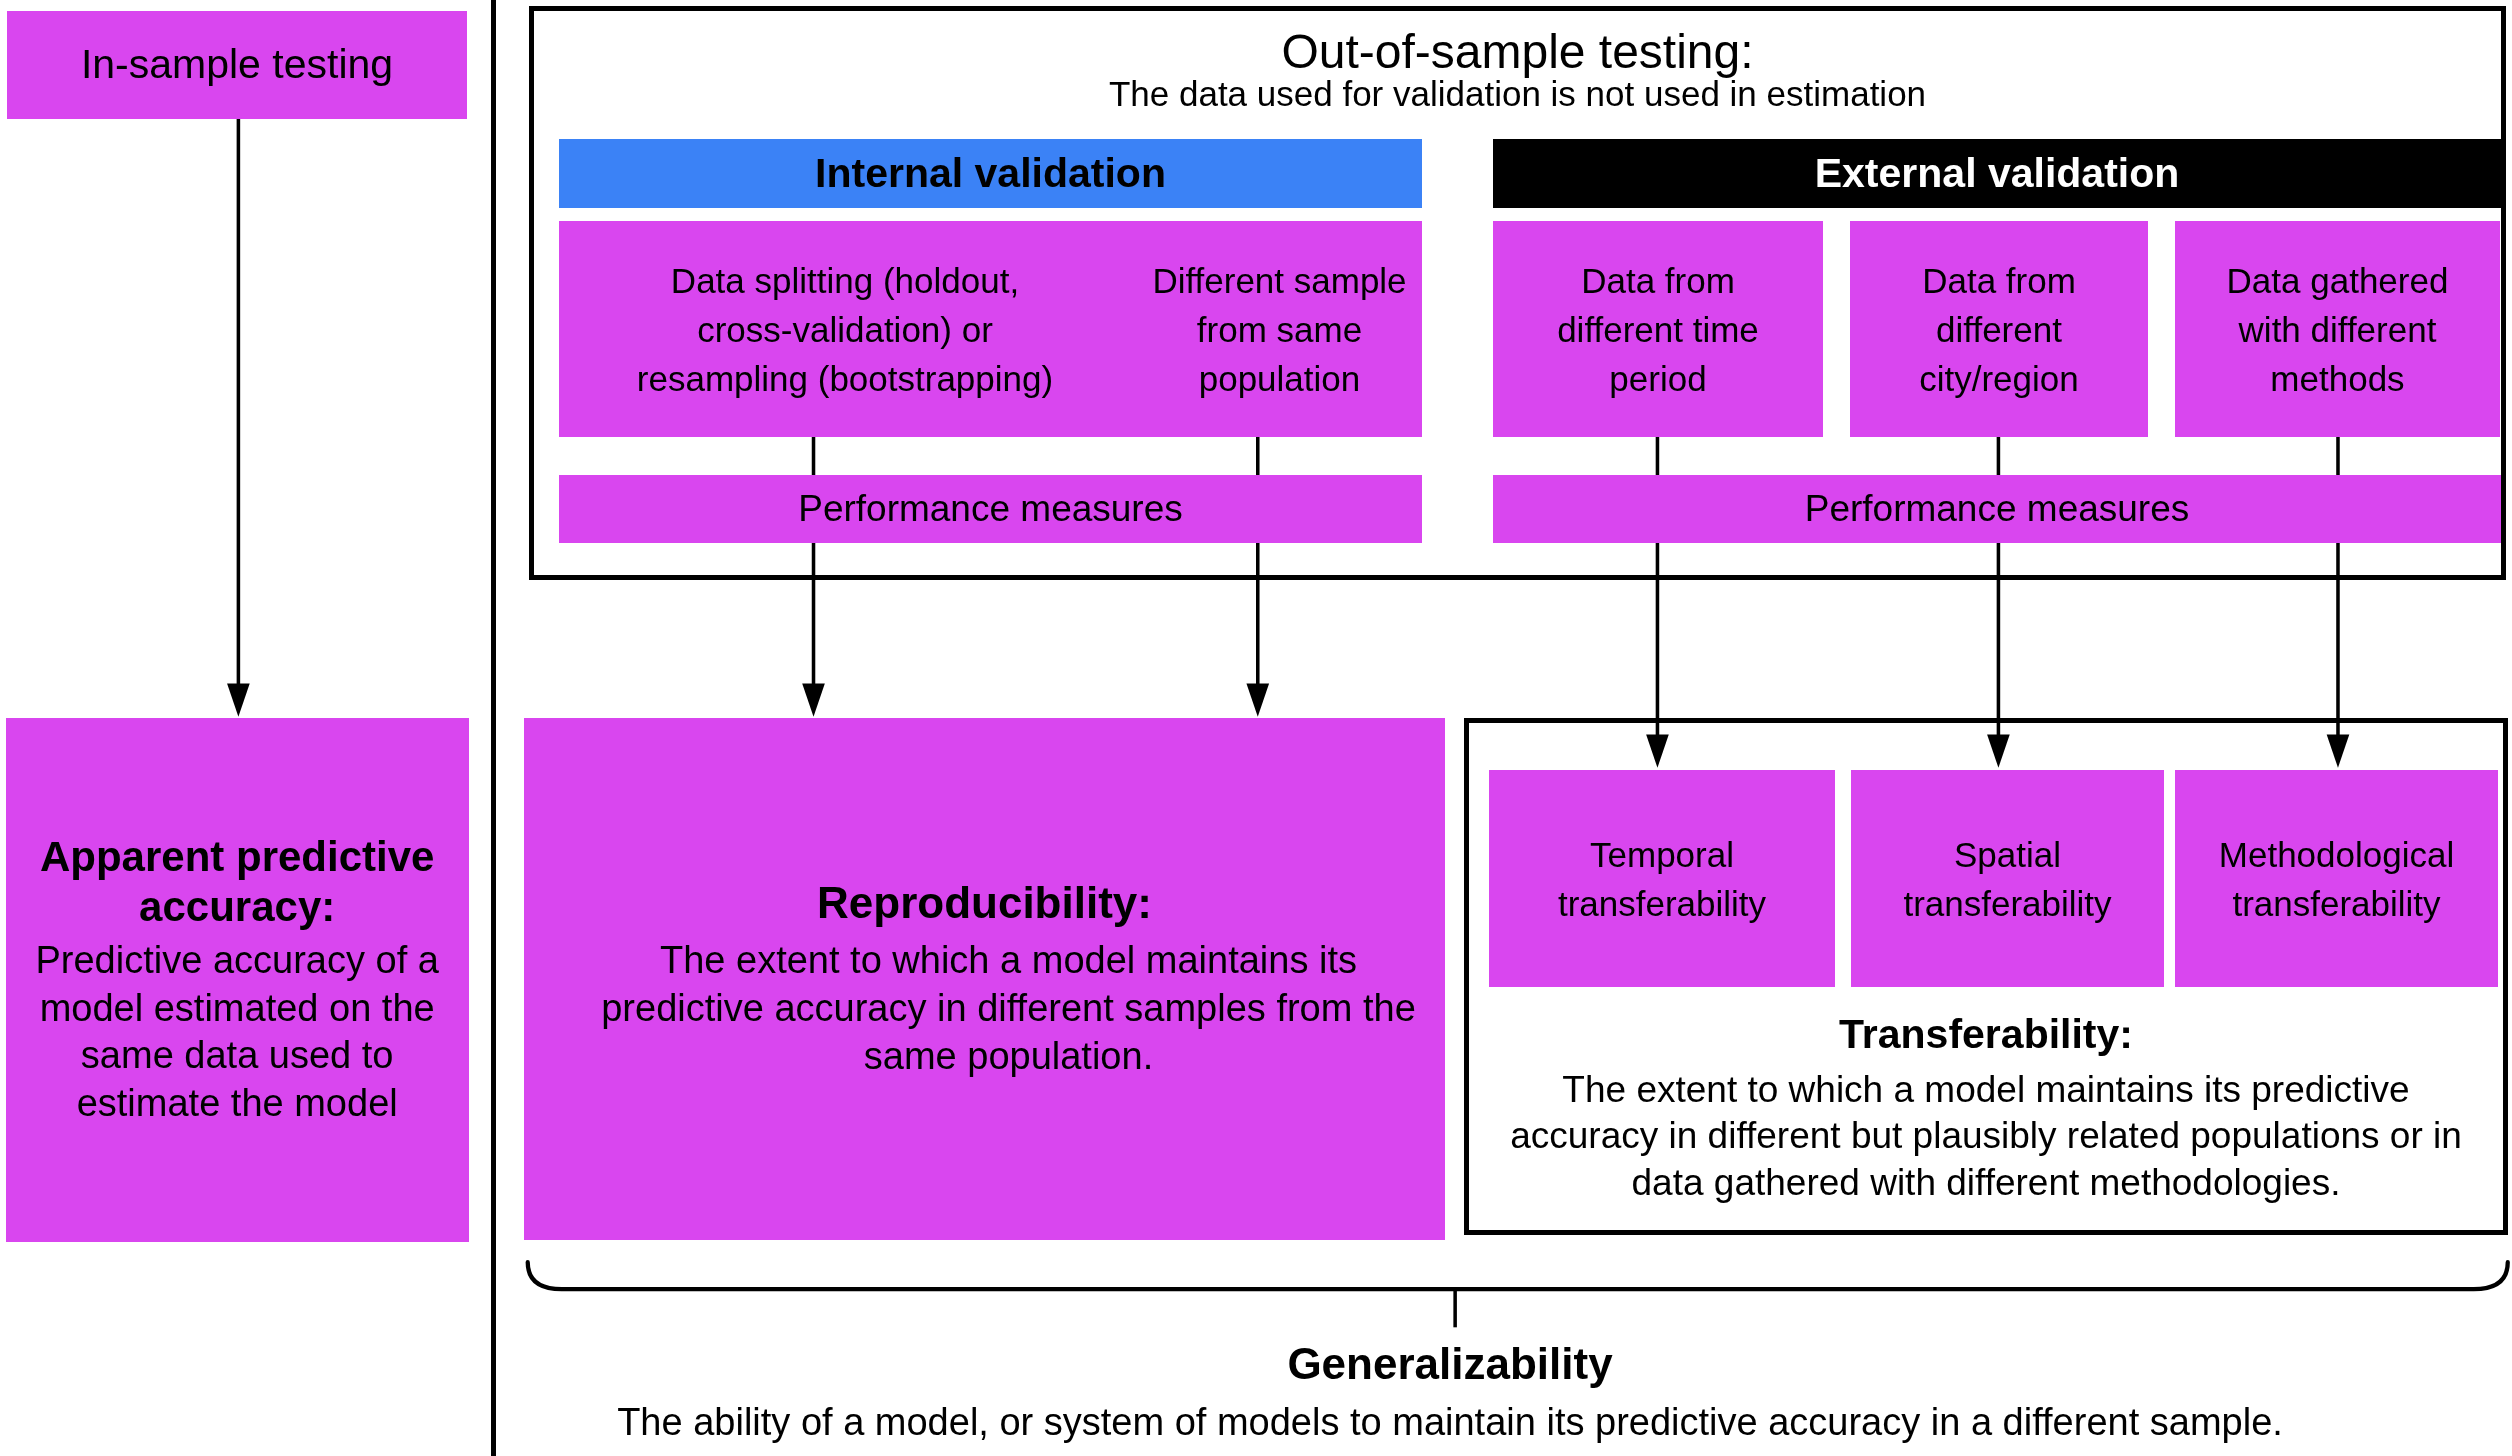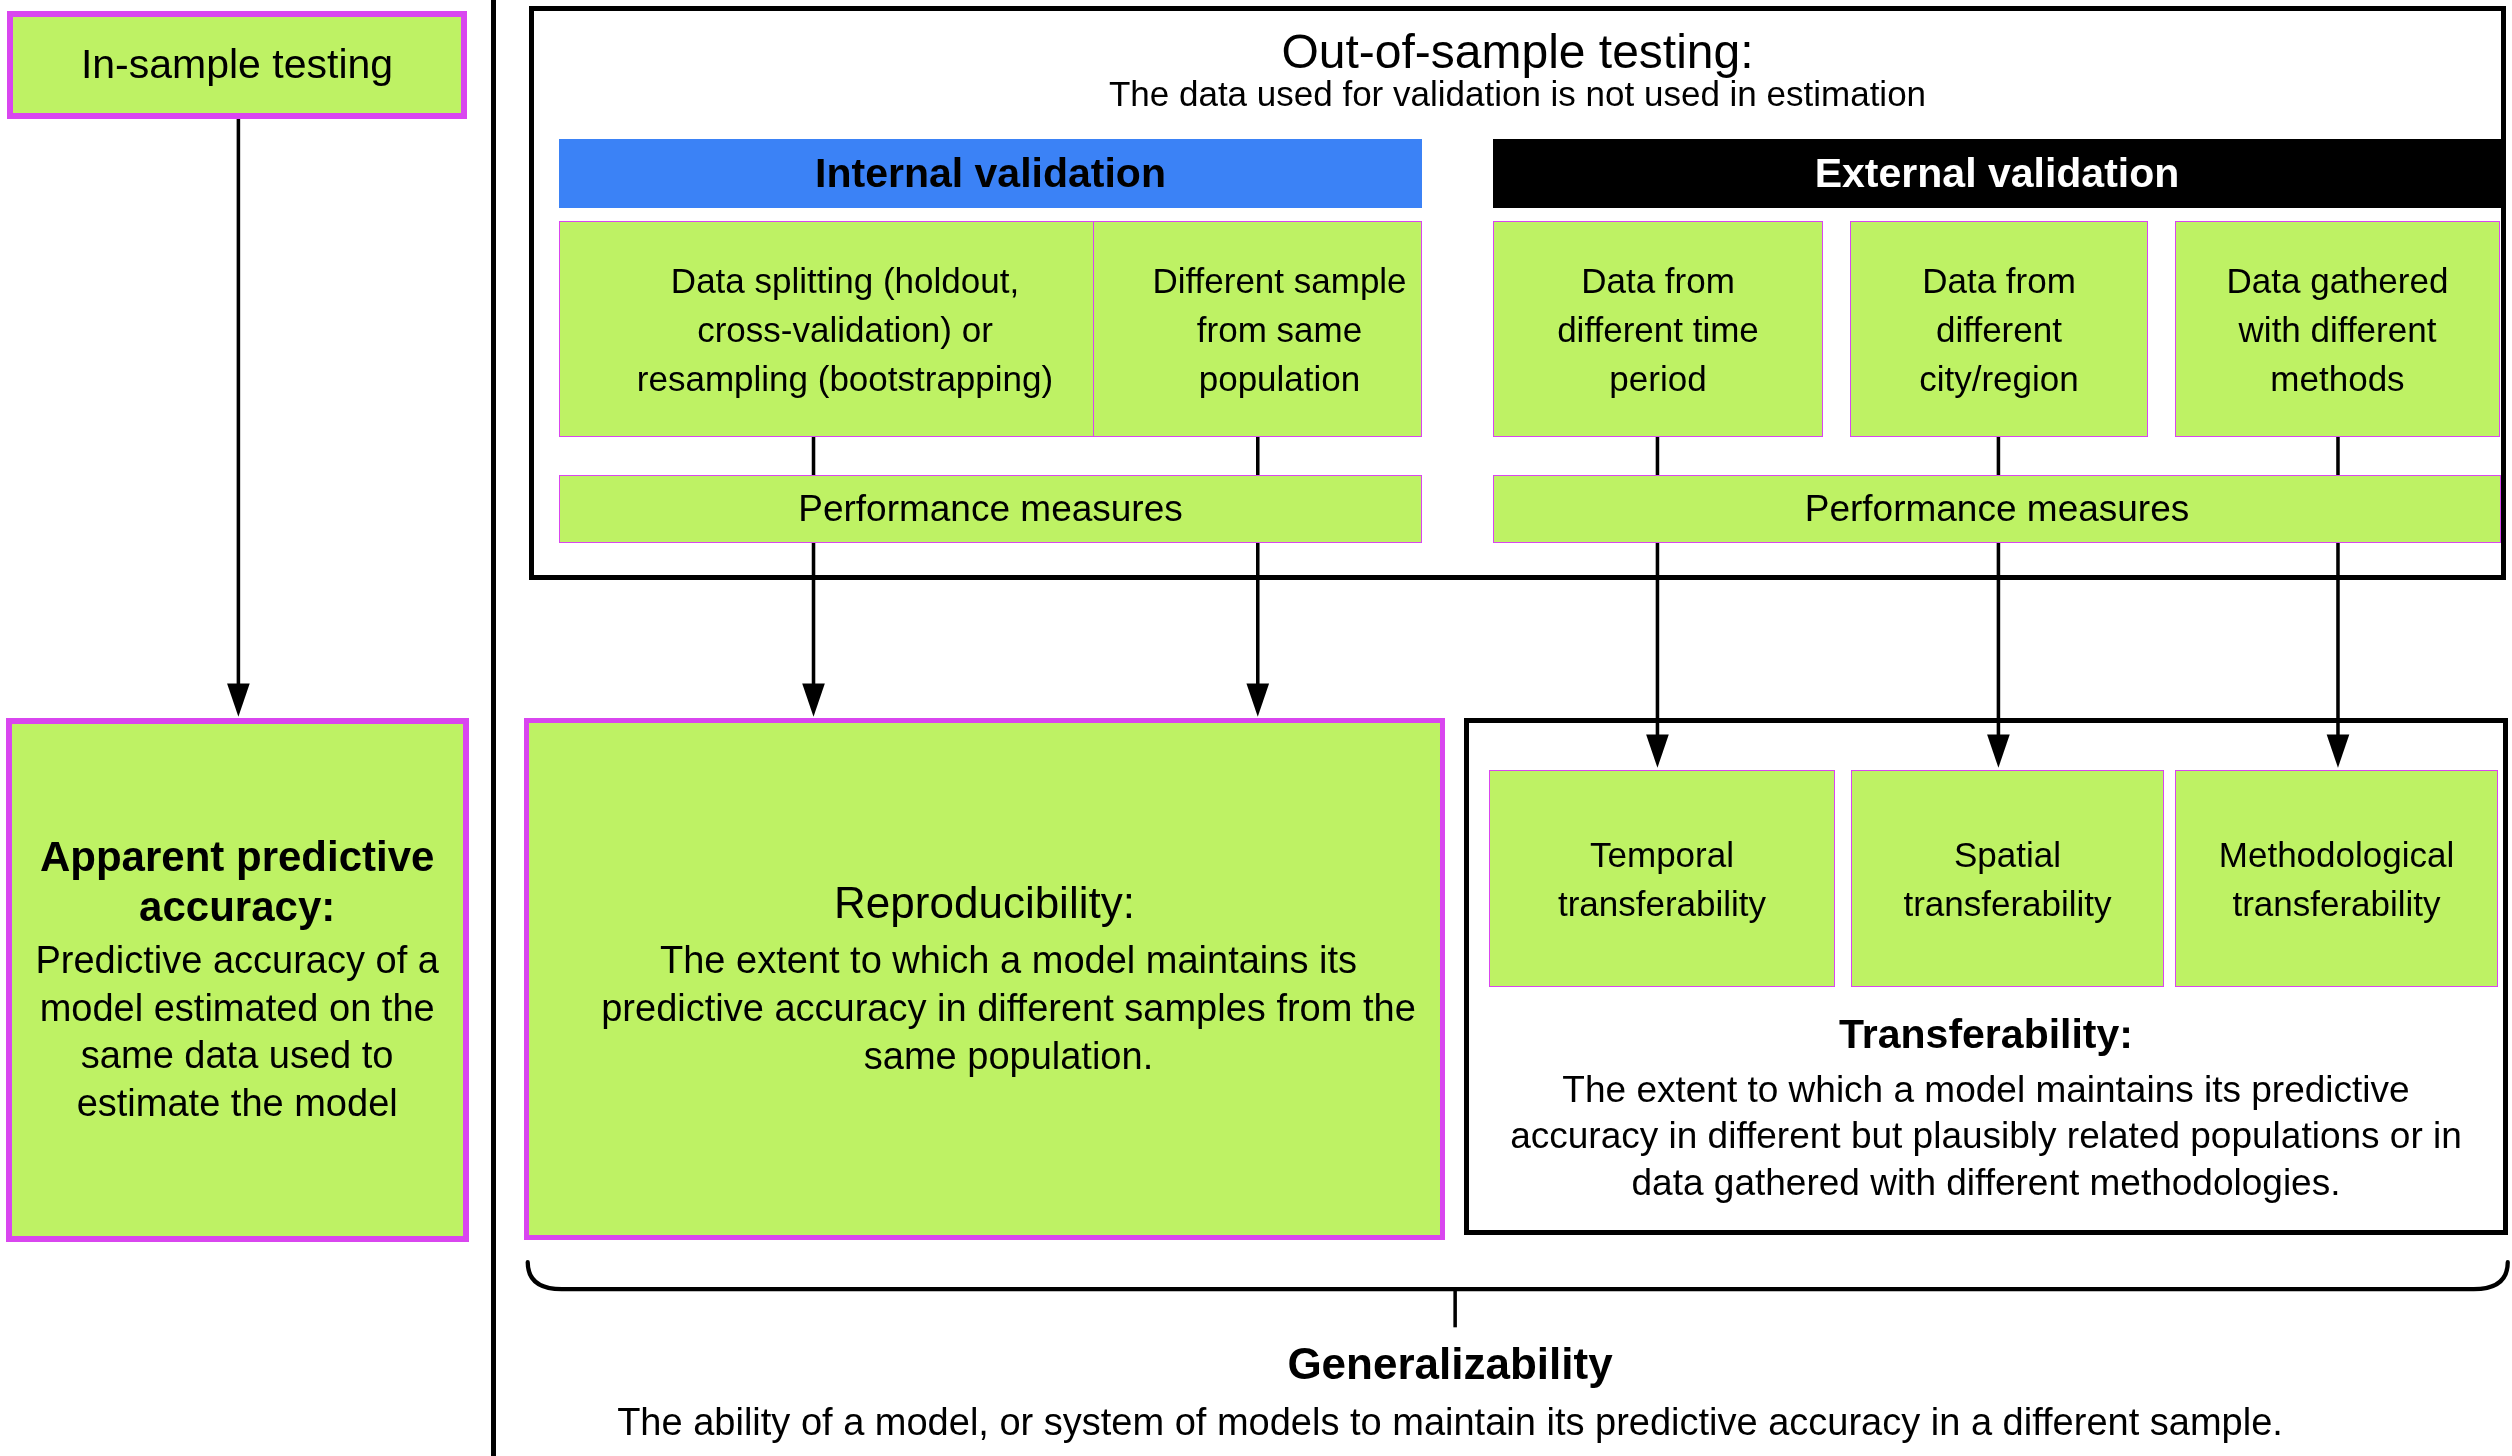--- a/index.html
+++ b/index.html
@@ -2,21 +2,21 @@
 <html style="font-size:11.3px"><head>
 <meta charset="utf-8">
 <style>
   html,body{margin:0;padding:0;background:#fff;}
   .canvas{
     position:relative;width:2512px;height:1457px;background:#ffffff;
     font-family:"Liberation Sans","DejaVu Sans",sans-serif;color:#000;overflow:hidden;
   }
   .abs{position:absolute;box-sizing:border-box;}
   .box{
-    position:absolute;box-sizing:border-box;background:#bef264;border:1px solid #d946ef;
+    position:absolute;box-sizing:border-box;background:#d946ef;border:1px solid #d946ef;
     display:flex;align-items:center;justify-content:center;text-align:center;
     white-space:pre-line;
   }
   .container{background:transparent;}
   .centertext{display:flex;flex-direction:column;align-items:center;justify-content:center;text-align:center;white-space:pre-line;}
   .svglayer{position:absolute;left:0;top:0;z-index:0;pointer-events:none;}
   .lift{z-index:2;}
   .txt{z-index:3;}
 
   
@@ -33,21 +33,21 @@
   .boxC{left:1493px;width:330px;}
   .boxD{left:1850px;width:298px;}
   .boxE{left:2175px;width:325px;}
   .perf{top:475px;height:68px;font-size:37px;}
   .perfL{left:559px;width:863px;}
   .perfR{left:1493px;width:1008px;}
   .apparent{left:5.7px;top:718px;width:463px;height:524px;border-width:6.4px;flex-direction:column;}
   .apparent .title{font-size:42px;font-weight:bold;line-height:1.2;}
   .apparent .body{font-size:38px;line-height:1.26;margin-top:4.2px;}
   .repro{left:524px;top:718px;width:921px;height:522px;border-width:5.7px;flex-direction:column;}
-  .repro .title{font-size:44px;font-weight:normal;line-height:1.2;}
+  .repro .title{font-size:44px;font-weight:bold;line-height:1.2;}
   .repro .body{font-size:38px;line-height:1.26;margin-top:7px;margin-left:48px;}
   .transfer-container{left:1464px;top:718px;width:1044px;height:517px;border:5.7px solid #000;}
   .tbox{top:770px;height:217px;font-size:35px;line-height:1.4;}
   .t1{left:1489px;width:346px;}
   .t2{left:1851px;width:313px;}
   .t3{left:2175px;width:323px;}
   .transfer-text{left:1470px;top:1010px;width:1032px;}
   .transfer-text .title{font-size:41px;font-weight:bold;line-height:1.2;}
   .transfer-text .body{font-size:37px;line-height:1.25;margin-top:8px;}
   .gen-title{left:389px;top:1339px;width:2122px;text-align:center;font-size:44px;font-weight:bold;}

